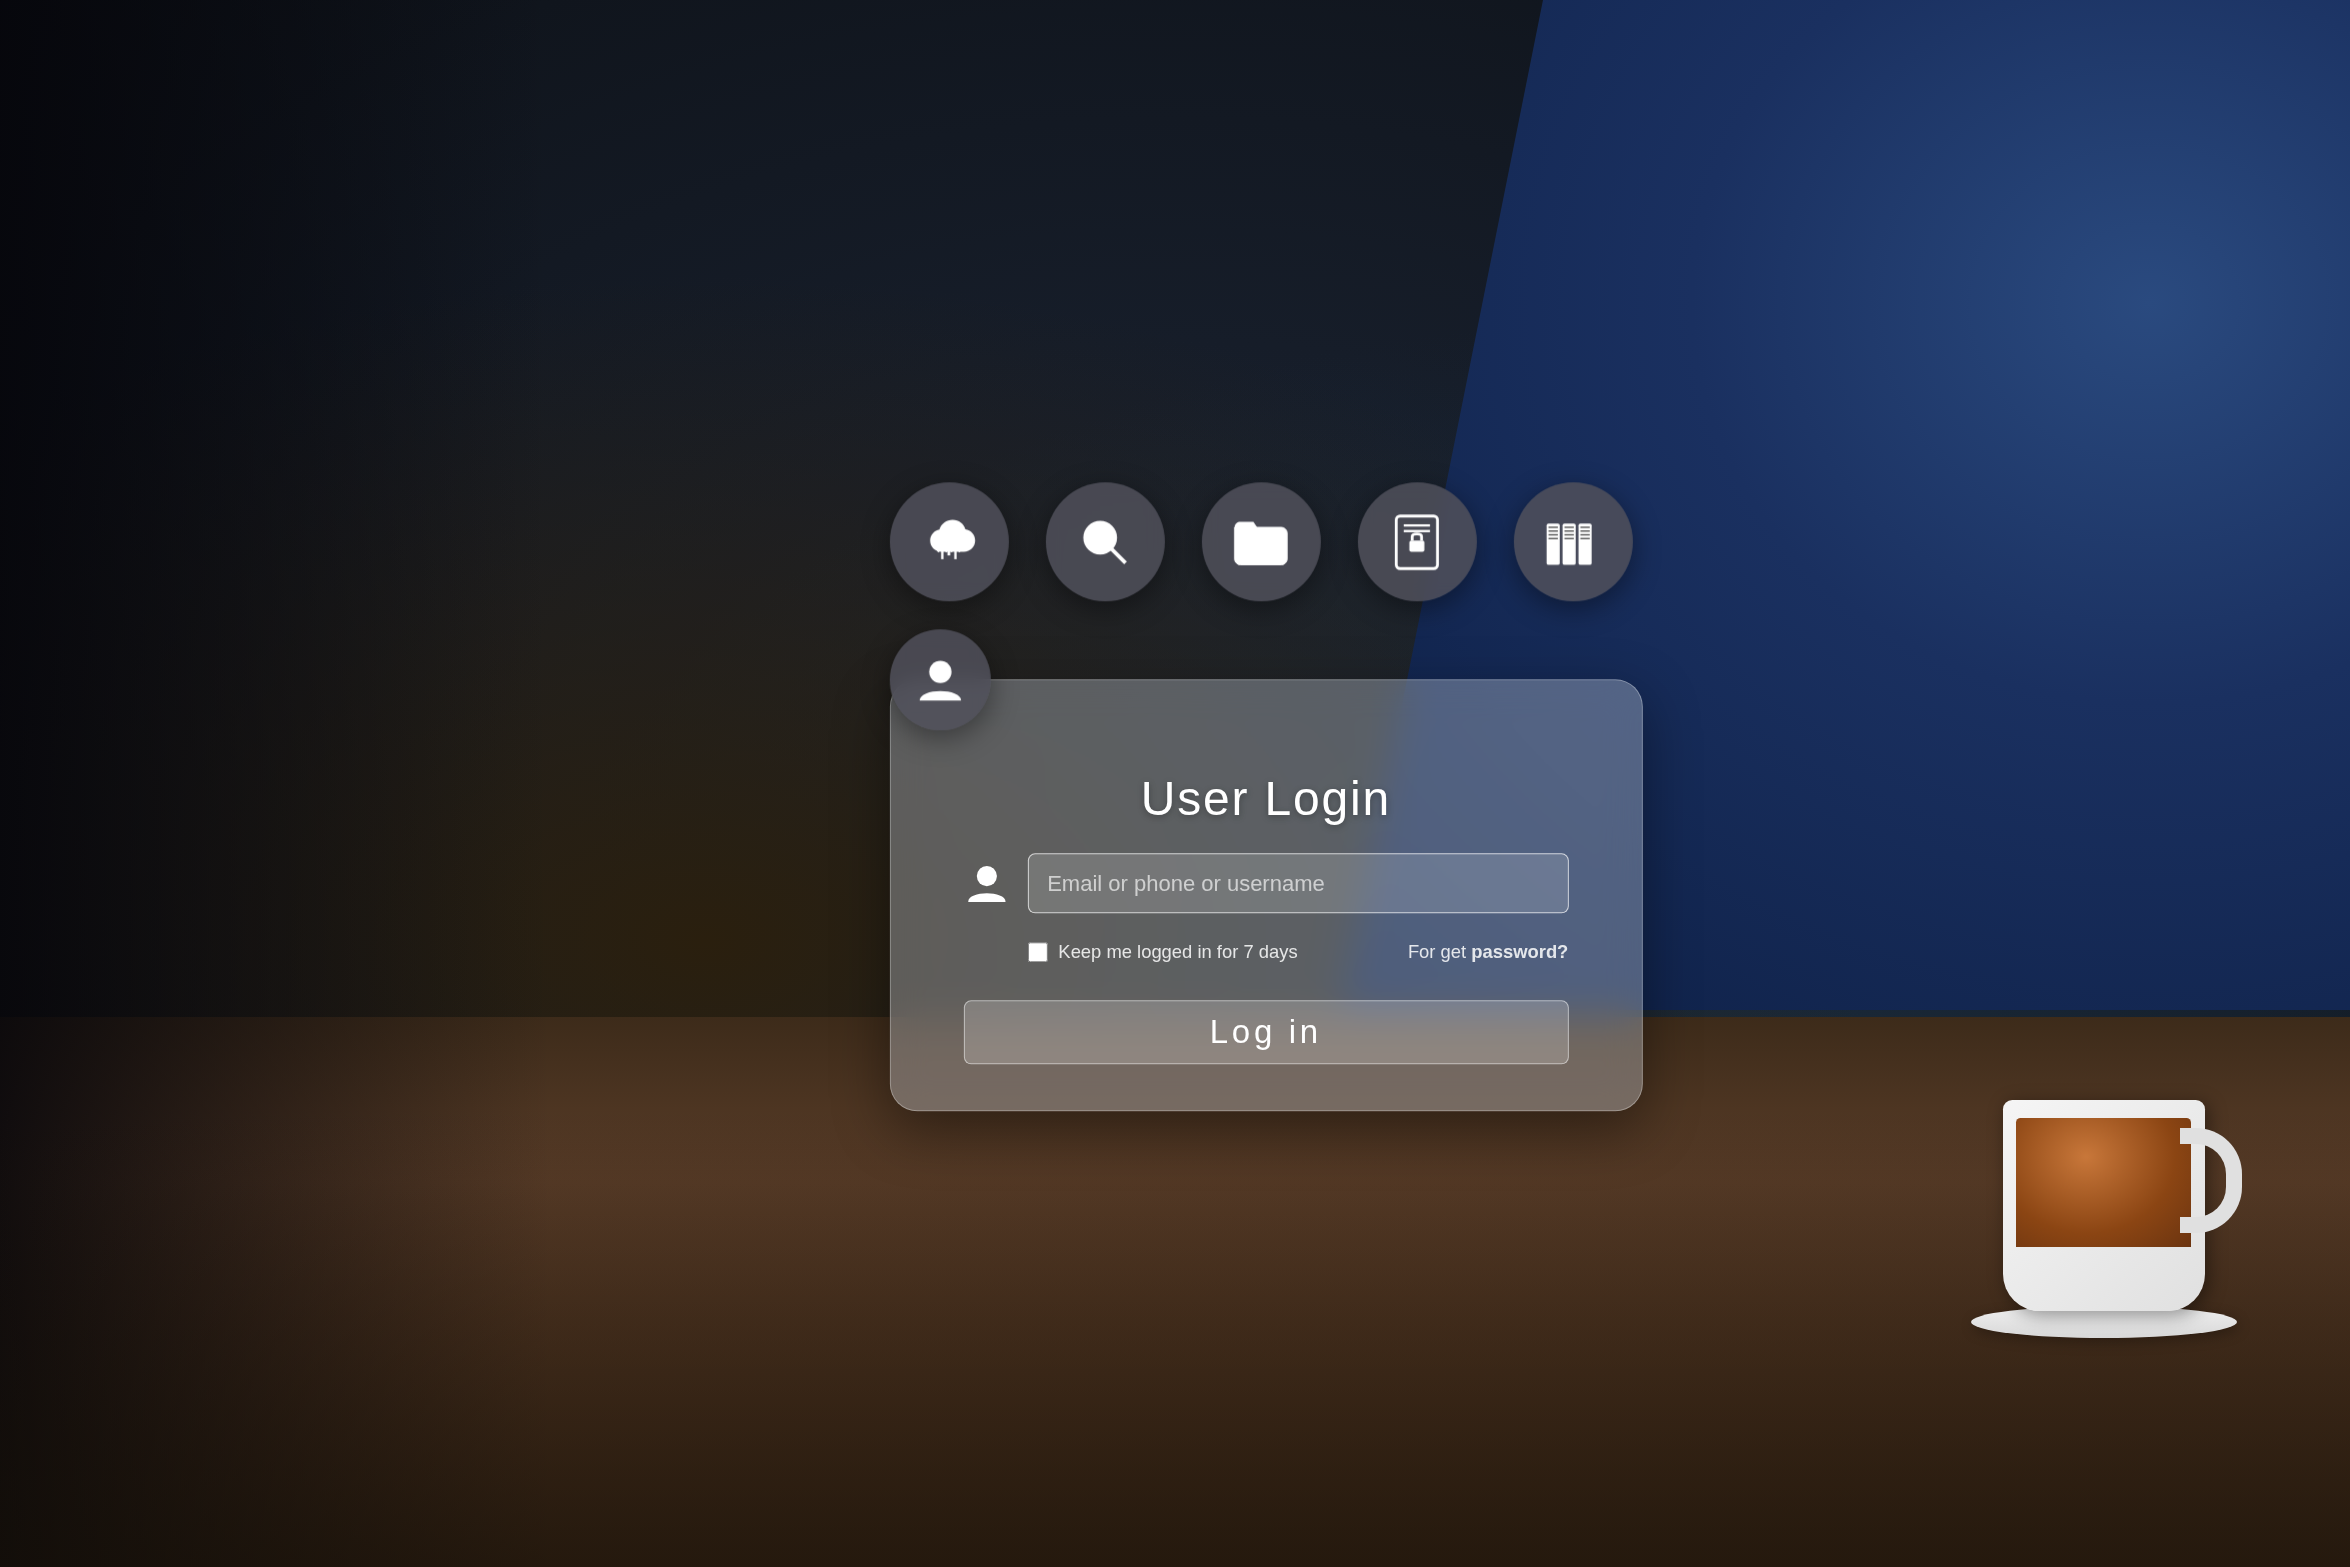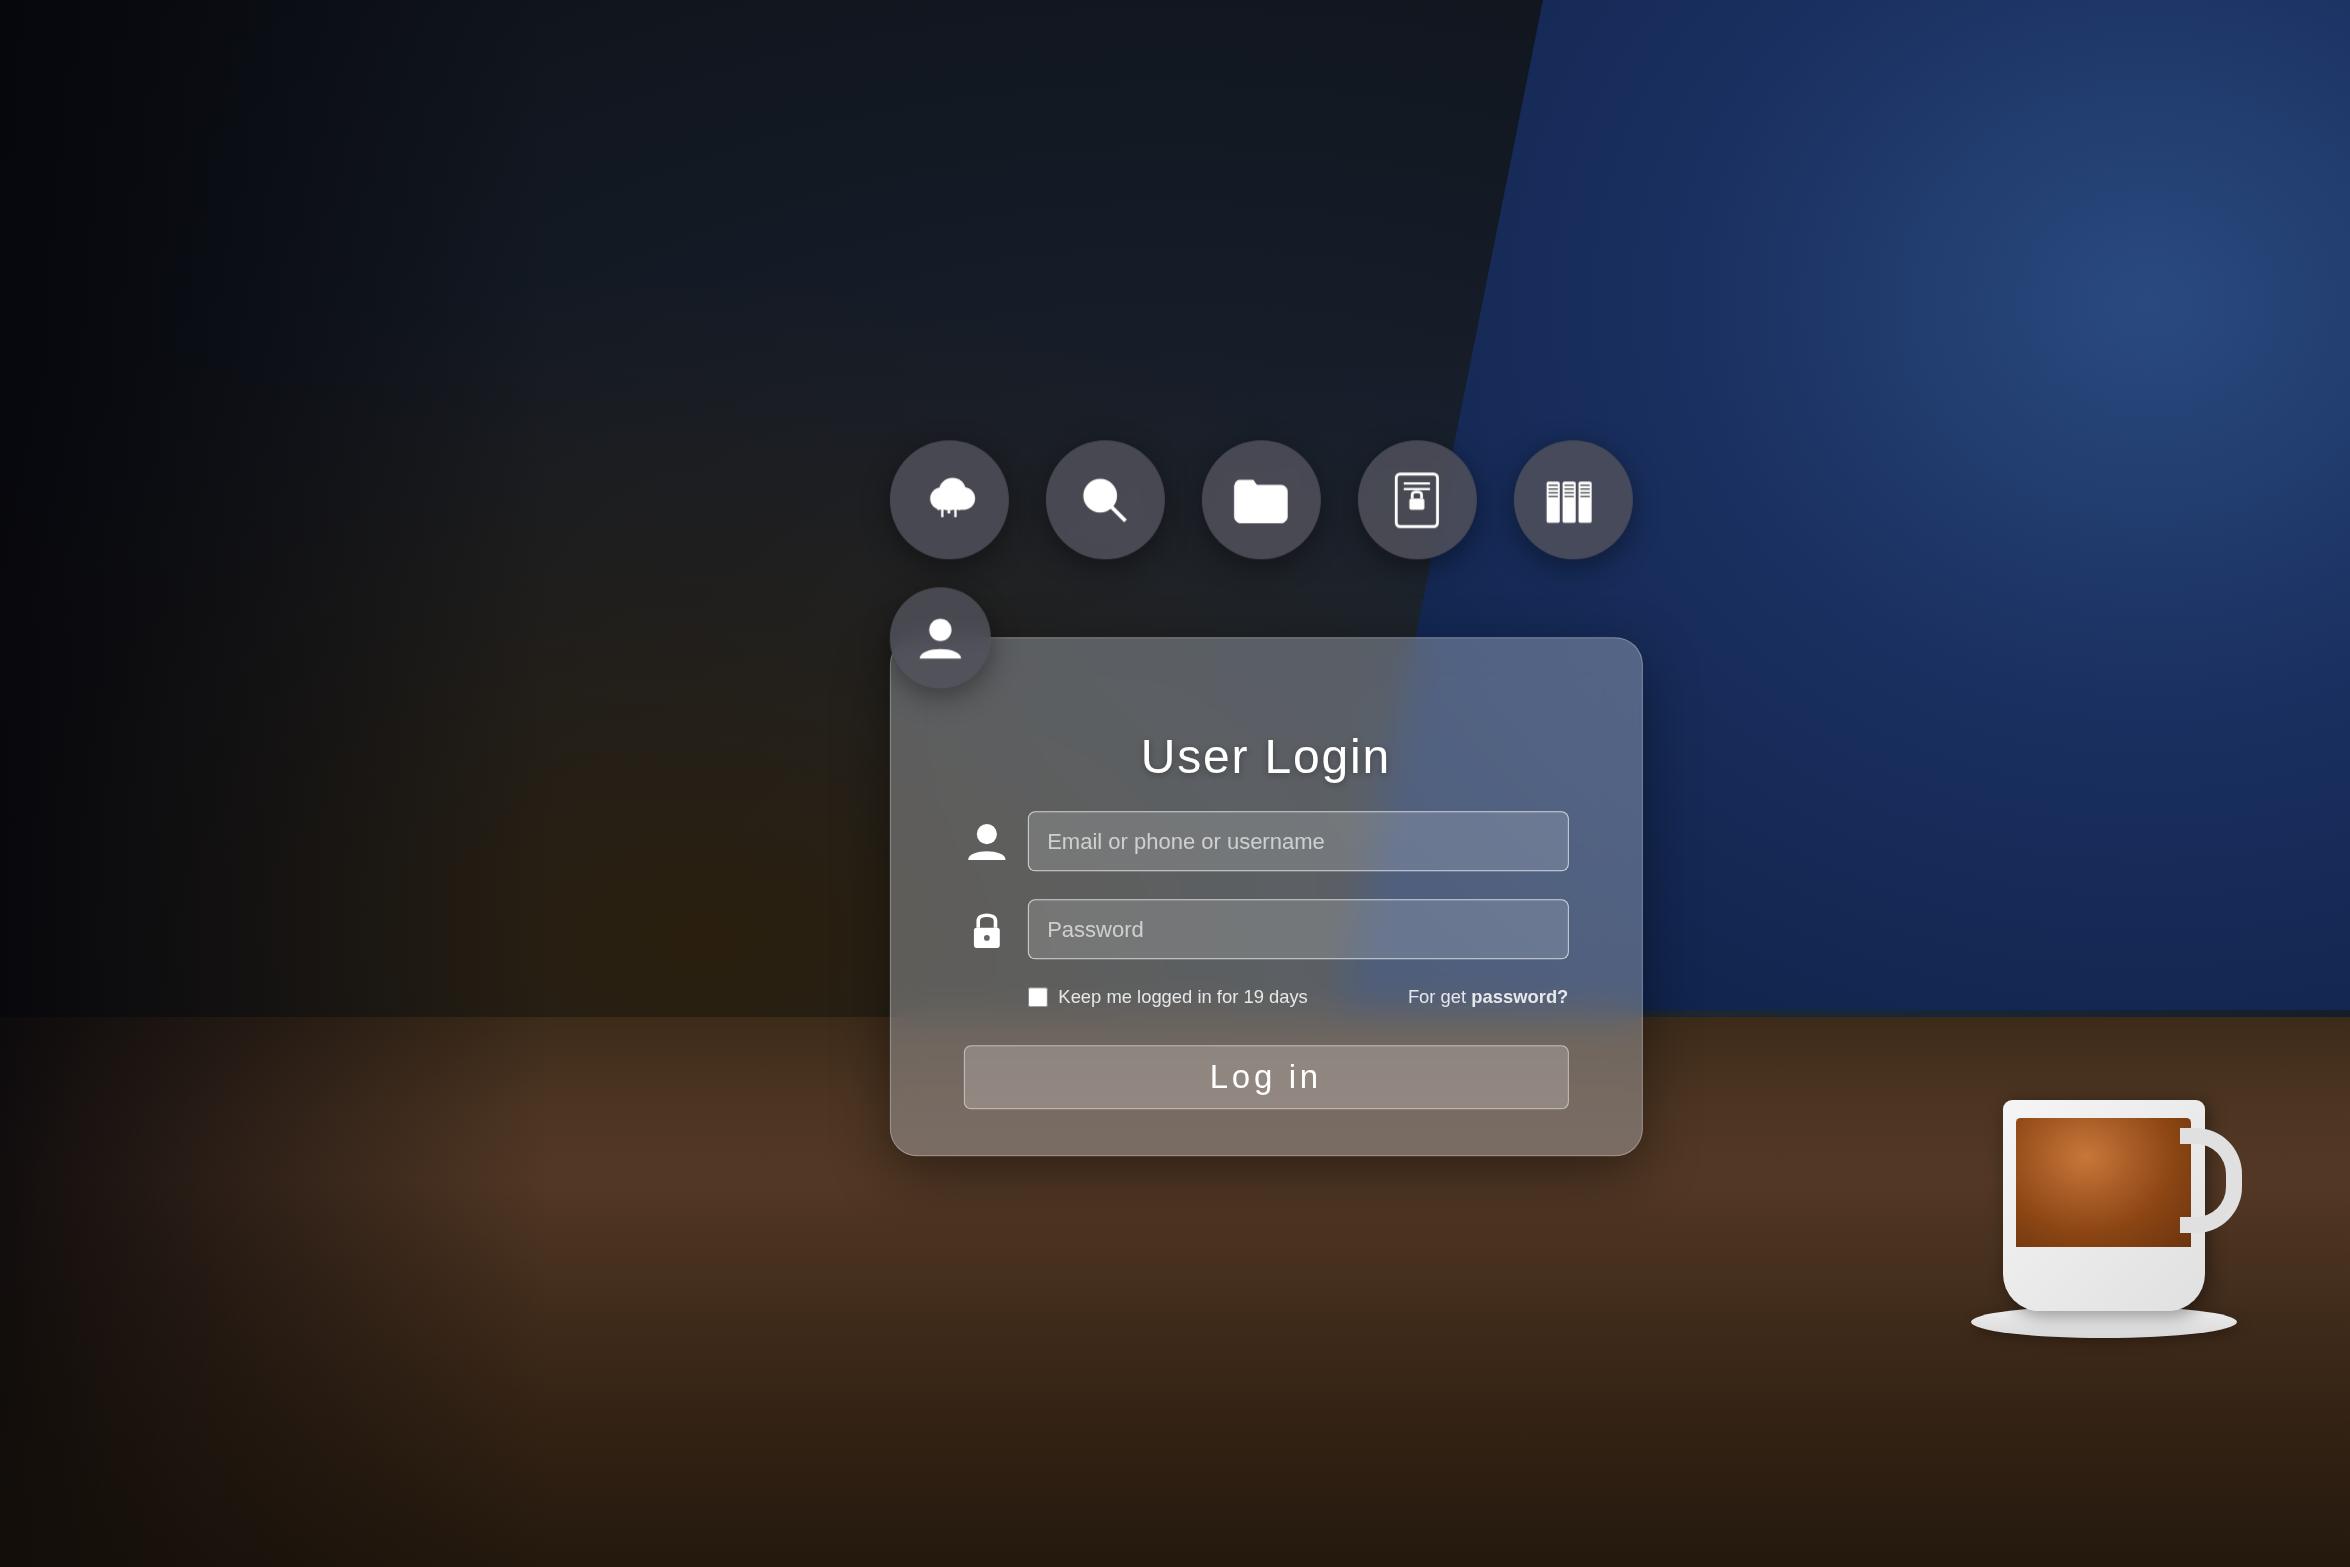--- a/index.html
+++ b/index.html
@@ -388,33 +388,25 @@
     <h1 class="login-title">User Login</h1>
 
     <div class="form-field">
       <svg class="field-icon" viewBox="0 0 64 64" fill="white">
         <circle cx="32" cy="22" r="14"></circle>
         <path d="M6 58 C6 42 58 42 58 58"></path>
       </svg>
       <input type="text" class="form-input" placeholder="Email or phone or username" style="">
     </div>
 
-    <div class="form-field">
-      <svg class="field-icon" viewBox="0 0 64 64" fill="white">
-        <rect x="14" y="30" width="36" height="28" rx="4" fill="white"></rect>
-        <path d="M20 30 L20 20 C20 10 44 10 44 20 L44 30" fill="none" stroke="white" stroke-width="5"></path>
-        <circle cx="32" cy="44" r="4" fill="#666"></circle>
-      </svg>
-      <input type="password" class="form-input" placeholder="Password" style="">
-    </div>
 
     <div class="options-row">
       <label class="remember-label">
         <input type="checkbox" class="remember-checkbox" style="">
-        <span>Keep me logged in for 19 days</span>
+        <span>Keep me logged in for 7 days</span>
       </label>
       <a href="#" class="forgot-link">
         <span>For get </span><strong>password?</strong>
       </a>
     </div>
 
     <button class="login-btn">Log in</button>
 
   </div>
 

